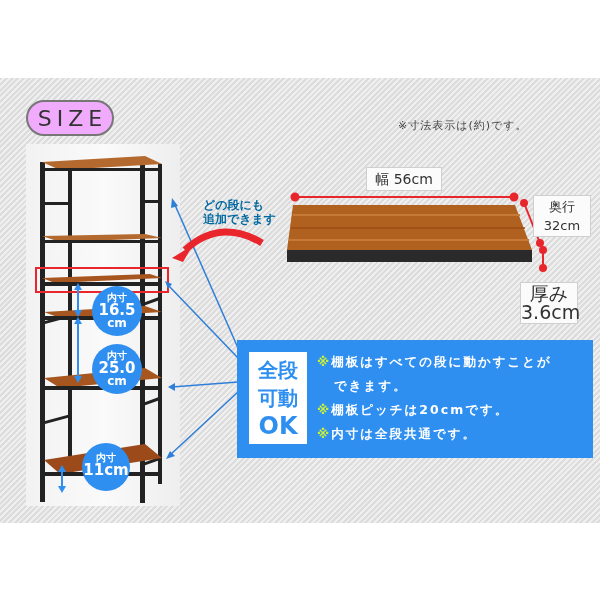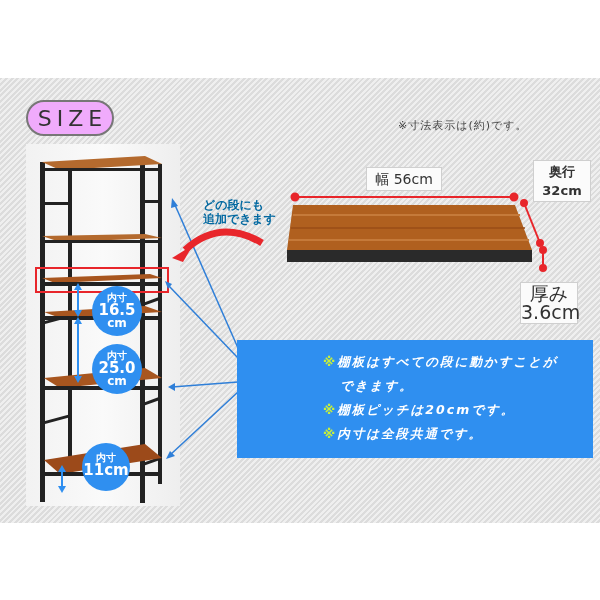--- a/index.html
+++ b/index.html
@@ -5,28 +5,28 @@
   html, body { margin:0; padding:0; }
   body { width:600px; height:600px; background:#ffffff; position:relative; overflow:hidden; font-family:"DejaVu Sans", sans-serif; }
   .panel { position:absolute; left:0; top:78px; width:600px; height:445px;
     background: repeating-linear-gradient(135deg, #dcdcdc 0px, #dcdcdc 2px, #efefef 2px, #efefef 4px); }
   .size-badge { position:absolute; left:26px; top:100px; width:88px; height:36px; border:2px solid #777; border-radius:18px; background:#f0abfc;
     display:flex; align-items:center; justify-content:center; font-size:22px; letter-spacing:5px; color:#333; box-sizing:border-box; padding-left:5px; }
   .note { position:absolute; left:398px; top:118px; font-size:11px; color:#444; letter-spacing:1px; }
   .photo { position:absolute; left:26px; top:144px; width:154px; height:362px; background:linear-gradient(90deg,#f2f2f2,#fafafa 50%,#eeeeee); }
   .label-box { position:absolute; background:#fbfbfb; border:1px solid #cfcfcf; color:#333; text-align:center; box-sizing:border-box; }
   .lbl-width { left:366px; top:167px; width:76px; height:24px; font-size:14px; line-height:22px; }
-  .lbl-depth { left:533px; top:160px; width:58px; height:42px; font-size:13px; line-height:19px; padding-top:1px;font-weight:bold; }
+  .lbl-depth { left:533px; top:195px; width:58px; height:42px; font-size:13px; line-height:19px; padding-top:1px; }
   .lbl-thick { left:520px; top:282px; width:58px; height:42px; font-size:19px; line-height:19px; padding-top:1px; }
   .add-text { position:absolute; left:203px; top:198px; font-size:12px; color:#0369a1; font-weight:bold; line-height:14px; }
   .info { position:absolute; left:237px; top:340px; width:356px; height:118px; background:#2f8ff0; }
   .info-badge { position:absolute; left:12px; top:12px; width:58px; height:92px; background:#fff; color:#2f8ff0; font-weight:bold; text-align:center;
     font-size:20px; line-height:28px; padding-top:4px; box-sizing:border-box; }
   .info-badge .ok { font-size:24px; }
-  .info-lines { position:absolute; left:86px; top:10px; color:#fff; font-size:12.5px; font-weight:bold; letter-spacing:2px; line-height:24px;font-style:italic; }
+  .info-lines { position:absolute; left:80px; top:10px; color:#fff; font-size:12.5px; font-weight:bold; letter-spacing:2px; line-height:24px; }
   .info-lines .mark { color:#c6ef3c; }
   .info-lines .indent { padding-left:17px; }
   .circle { position:absolute; border-radius:50%; background:#2f8ff0; color:#fff; text-align:center; font-weight:bold;margin-top:8px; }
   .c1 { left:92px; top:278px; width:50px; height:50px; }
   .c2 { left:92px; top:336px; width:50px; height:50px; }
   .c3 { left:82px; top:435px; width:48px; height:48px; }
   .circle .small { font-size:10px; line-height:11px; padding-top:6px; }
   .circle .big { font-size:15px; line-height:15px; }
   .circle .unit { font-size:12px; line-height:10px; }
   svg.overlay { position:absolute; left:0; top:0; }
@@ -146,19 +146,24 @@
   <div class="small">内寸</div>
   <div class="big">25.0</div>
   <div class="unit">cm</div>
 </div>
 <div class="circle c3">
   <div class="small" style="padding-top:9px">内寸</div>
   <div class="big">11cm</div>
 </div>
 
 <div class="info">
+  <div class="info-badge">
+    <div>全段</div>
+    <div>可動</div>
+    <div class="ok">OK</div>
+  </div>
   <div class="info-lines">
     <div><span class="mark">※</span><span>棚板はすべての段に動かすことが</span></div>
     <div class="indent"><span>できます。</span></div>
     <div><span class="mark">※</span><span>棚板ピッチは20cmです。</span></div>
     <div><span class="mark">※</span><span>内寸は全段共通です。</span></div>
   </div>
 </div>
 
 </body></html>

